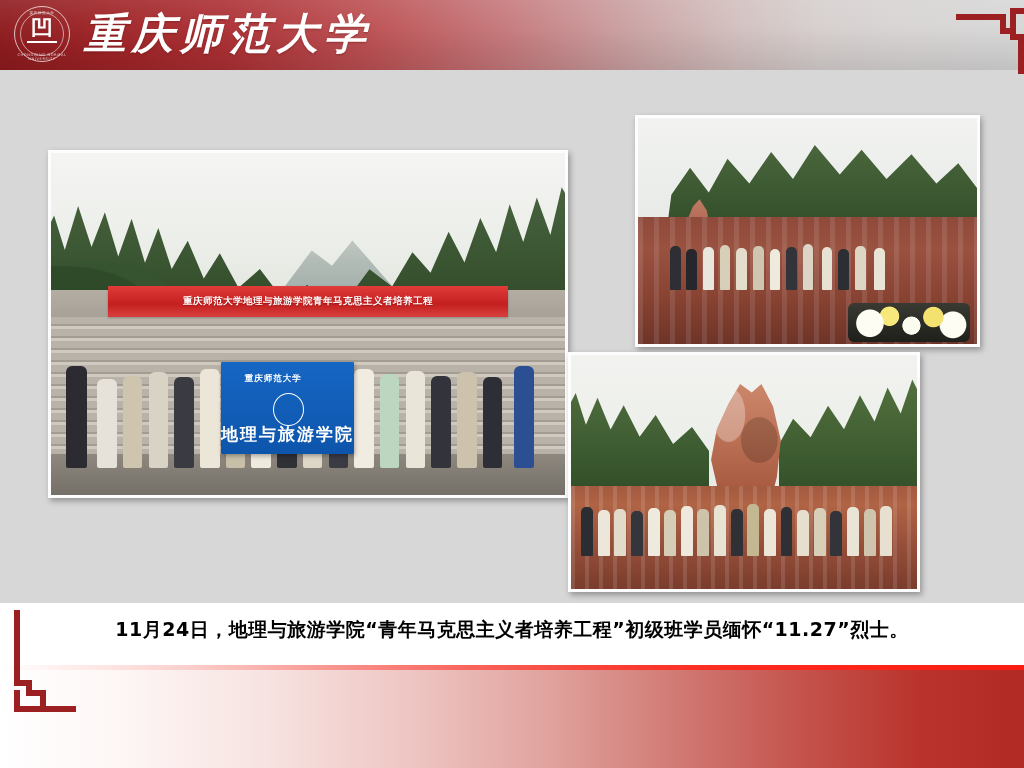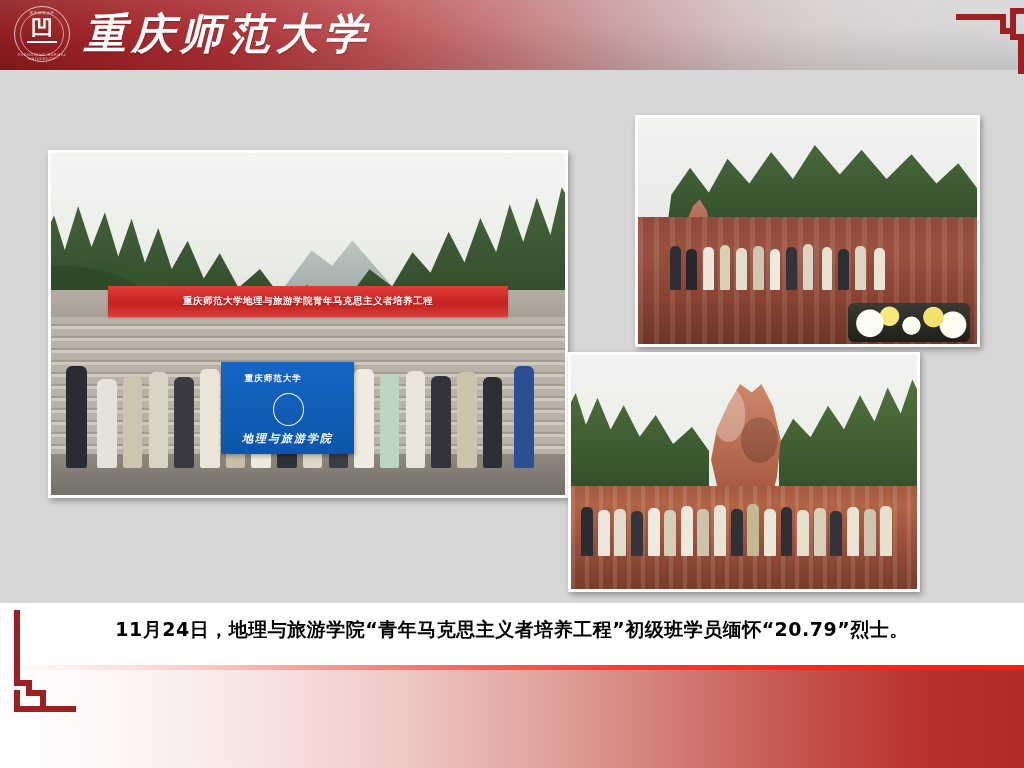--- a/index.html
+++ b/index.html
@@ -223,23 +223,22 @@
     white-space: nowrap;
   }
   .p1-flag .fe {
     position: absolute; left: 39%; top: 34%;
     width: 22%; height: 34%;
     border: 1.2px solid #ffffff; border-radius: 50%;
   }
   .p1-flag .fb {
     position: absolute; left: 0; bottom: 9%; width: 100%;
     text-align: center;
-    color: #fff; font-size: 11px; font-weight: bold; letter-spacing: 2px;
+    color: #fff; font-size: 17px; font-weight: bold; letter-spacing: 2px;
     white-space: nowrap;
-    font-style: italic;
   }
 
   
   #photo-tr { left: 635px; top: 115px; width: 345px; height: 232px; }
   .p2-sky { position:absolute; left:0; top:0; width:100%; height:46%;
     background: linear-gradient(180deg,#f2f3f1,#e7eae6); }
   .p2-trees {
     position:absolute; left:8%; top:5%; width:92%; height:50%;
     background: linear-gradient(180deg,#4e6b3f 0%,#2e4a28 100%);
     clip-path: polygon(0% 100%,2% 58%,8% 34%,14% 56%,20% 26%,27% 48%,34% 20%,41% 44%,48% 14%,56% 40%,63% 18%,71% 44%,79% 22%,87% 48%,94% 30%,100% 52%,100% 100%);
@@ -479,21 +478,21 @@
         <i style="left:71%; width:3.6%; height:69%; background:#d8cfb9;"></i>
         <i style="left:76%; width:3.6%; height:65%; background:#33333a;"></i>
         <i style="left:81%; width:3.6%; height:70%; background:#eae4d6;"></i>
         <i style="left:86%; width:3.6%; height:67%; background:#cfc5ae;"></i>
         <i style="left:91%; width:3.6%; height:71%; background:#e7e0d0;"></i>
       </div>
     </div>
   </div>
 
   <div class="caption-band"></div>
-  <div class="caption-text">11月24日，地理与旅游学院“青年马克思主义者培养工程”初级班学员缅怀“20.79”烈士。</div>
+  <div class="caption-text">11月24日，地理与旅游学院“青年马克思主义者培养工程”初级班学员缅怀“11.27”烈士。</div>
 
   <div class="footer"></div>
   <div class="footer-accent"></div>
 
   <div class="corner-bl">
     <i style="left:0px;  top:0px;  width:6px;  height:76px;"></i>
     <i style="left:0px;  top:70px; width:18px; height:6px;"></i>
     <i style="left:12px; top:70px; width:6px;  height:16px;"></i>
     <i style="left:0px;  top:80px; width:6px;  height:22px;"></i>
     <i style="left:0px;  top:96px; width:30px; height:6px;"></i>

